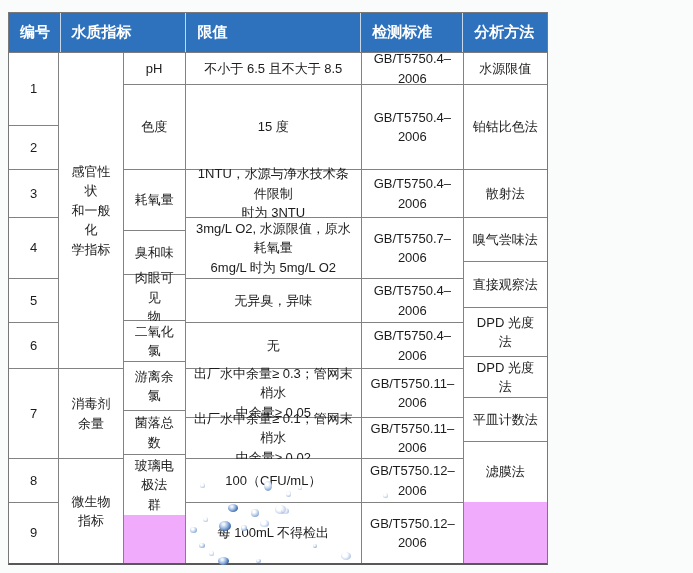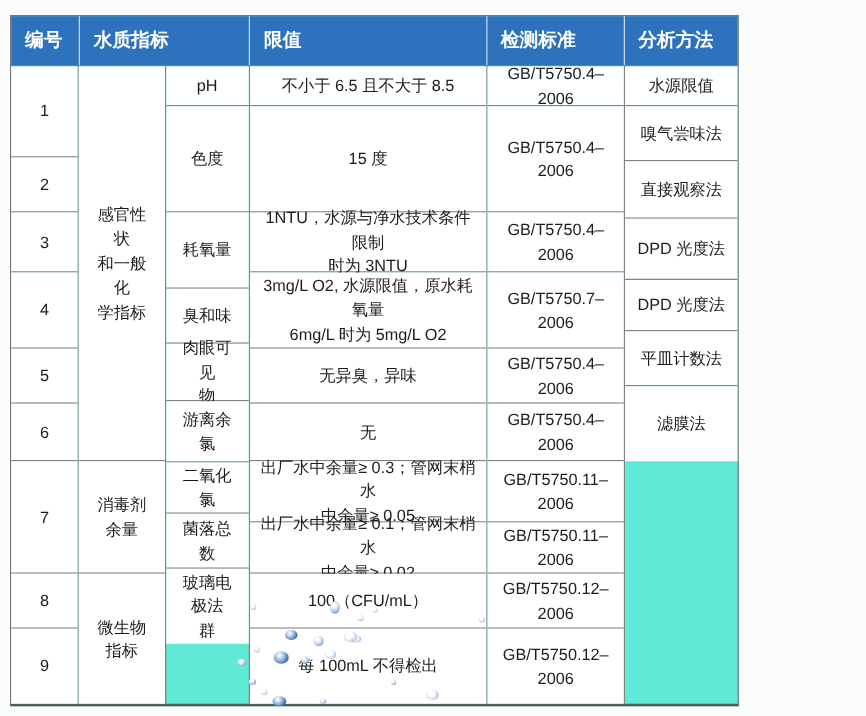--- a/index.html
+++ b/index.html
@@ -1,21 +1,21 @@
 <!DOCTYPE html>
 <html lang="zh"><head>
 <meta charset="utf-8">
 <style>
   * { margin:0; padding:0; box-sizing:border-box; }
   body { background:#ffffff; font-family:"Liberation Sans","DejaVu Sans",sans-serif; }
   .page { position:relative; width:693px; height:573px; background:#fafbfb; overflow:hidden; }
 
   .table-wrap {
-    position:absolute; left:8px; top:12px; width:583px;
-    background:#5eead4;
+    position:absolute; left:8px; top:12px; width:540px;
+    background:#f0abfc;
     border:1px solid #787878; border-bottom:2px solid #585858;
   }
 
   
   .thead { display:flex; height:40px; background:#2e72bd; border-bottom:1px solid #7c7c7c; }
   .th {
     display:flex; align-items:center; padding-left:11px;
     color:#ffffff; font-weight:bold; font-size:15px;
     border-right:1px solid #c8d8ec;
   }
@@ -84,22 +84,22 @@
 指标</div>
       </div>
 
       <div class="col col-indicator">
         <div class="cell" style="height:32px">pH</div>
         <div class="cell" style="height:85px">色度</div>
         <div class="cell" style="height:61px">耗氧量</div>
         <div class="cell" style="height:44px">臭和味</div>
         <div class="cell" style="height:46px">肉眼可见
 物</div>
+        <div class="cell" style="height:41px">二氧化氯</div>
         <div class="cell" style="height:49px">游离余氯</div>
-        <div class="cell" style="height:41px">二氧化氯</div>
         <div class="cell" style="height:44px">菌落总数</div>
         <div class="cell last" style="height:60px">玻璃电极法
 群</div>
       </div>
 
       <div class="col col-limit">
         <div class="cell" style="height:32px">不小于 6.5 且不大于 8.5</div>
         <div class="cell" style="height:85px">15 度</div>
         <div class="cell" style="height:48px">1NTU，水源与净水技术条件限制
 时为 3NTU</div>
@@ -127,20 +127,22 @@
         <div class="cell" style="height:41px">GB/T5750.11–
 2006</div>
         <div class="cell" style="height:44px">GB/T5750.12–
 2006</div>
         <div class="cell last" style="height:60px">GB/T5750.12–
 2006</div>
       </div>
 
       <div class="col col-method">
         <div class="cell" style="height:32px">水源限值</div>
+        <div class="cell" style="height:85px">铂钴比色法</div>
+        <div class="cell" style="height:48px">散射法</div>
         <div class="cell" style="height:44px">嗅气尝味法</div>
         <div class="cell" style="height:46px">直接观察法</div>
         <div class="cell" style="height:49px">DPD 光度法</div>
         <div class="cell" style="height:41px">DPD 光度法</div>
         <div class="cell" style="height:44px">平皿计数法</div>
         <div class="cell last" style="height:60px">滤膜法</div>
       </div>
 
     </div>
   </div>

